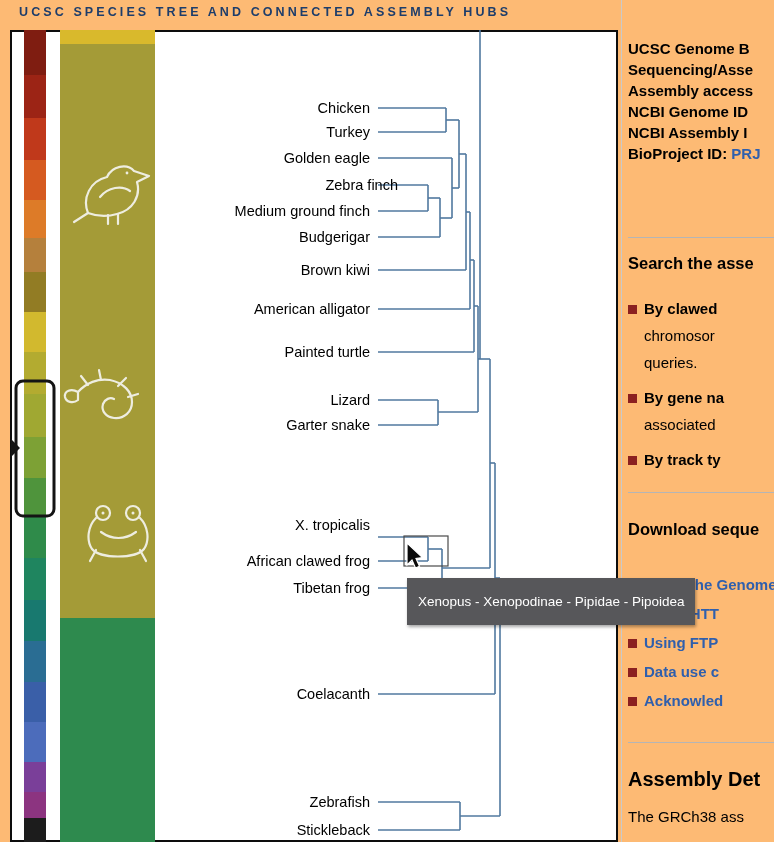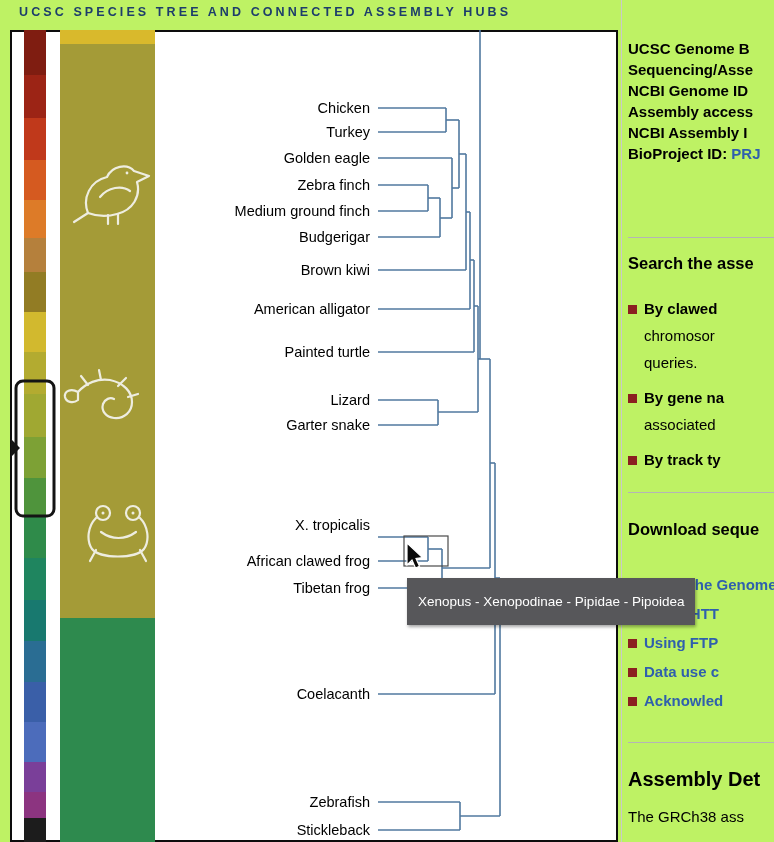--- a/index.html
+++ b/index.html
@@ -1,16 +1,16 @@
 <!DOCTYPE html>
 <html><head>
 <meta charset="utf-8">
 <style>
   html,body{margin:0;padding:0;background:#fff}
-  #page{position:relative;width:774px;height:842px;background:#bef264;overflow:hidden;
+  #page{position:relative;width:774px;height:842px;background:#fdba74;overflow:hidden;
         font-family:"Liberation Sans",sans-serif;color:#000}
 
   #page-title{position:absolute;left:19px;top:5px;font-size:12.5px;font-weight:bold;
               letter-spacing:3.1px;color:#1d3d6b;white-space:nowrap}
 
   #tree-panel{position:absolute;left:10px;top:30px;width:608px;height:812px;
               border:2px solid #0d0d0d;background:#fff;box-sizing:border-box}
 
   #band{position:absolute;left:60px;top:30px;width:95px;height:812px;overflow:hidden}
   #strip{position:absolute;left:24px;top:30px;width:22px;height:812px;overflow:hidden}
@@ -172,21 +172,21 @@
 
     <rect x="404" y="536" width="44" height="30" fill="none" stroke="#4a4a4a" stroke-width="1.2"></rect>
 
     <path d="M407,543 L407,565 L412,560 L415.5,568 L419.5,566.2 L416,558.4 L422.5,557.6 Z" fill="#0a0a0a" stroke="#ffffff" stroke-width="1.2"></path>
   </svg>
 
   <div id="labels">
       <div class="sp" style="top: 97px;">Chicken</div>
       <div class="sp" style="top: 121px;">Turkey</div>
       <div class="sp" style="top: 147px;">Golden eagle</div>
-      <div class="sp" style="top: 174px;">Zebra finch</div>
+      <div class="sp" style="top: 174px; padding-left: 28px;">Zebra finch</div>
       <div class="sp" style="top: 200px;">Medium ground finch</div>
       <div class="sp" style="top: 226px;">Budgerigar</div>
       <div class="sp" style="top: 259px; text-align: right;">Brown kiwi</div>
       <div class="sp" style="top: 298px;">American alligator</div>
       <div class="sp" style="top: 341px;">Painted turtle</div>
       <div class="sp" style="top: 389px;">Lizard</div>
       <div class="sp" style="top: 414px;">Garter snake</div>
       <div class="sp" style="top: 514px;">X. tropicalis</div>
       <div class="sp" style="top: 550px;">African clawed frog</div>
       <div class="sp" style="top: 577px;">Tibetan frog</div>
@@ -194,22 +194,22 @@
       <div class="sp" style="top: 791px;">Zebrafish</div>
       <div class="sp" style="top: 819px;">Stickleback</div>
     </div>
 
   <div id="vline"></div>
 
   <div id="right-panel">
     <div id="info-lines">
         <div class="il"><span>UCSC Genome B</span></div>
         <div class="il"><span>Sequencing/Asse</span></div>
+        <div class="il"><span>Assembly access</span></div>
         <div class="il"><span>NCBI Genome ID</span></div>
-        <div class="il"><span>Assembly access</span></div>
         <div class="il"><span>NCBI Assembly I</span></div>
         <div class="il"><span>BioProject ID: </span><span class="blue">PRJ</span></div>
       </div>
     <div id="hr1" class="hr"></div>
     <div id="search-heading" class="rp-heading">Search the asse</div>
     <div id="search-list">
         <div class="s-item">
           <div class="row"><span class="bullet"></span><span style="font-weight: bold;">By clawed</span></div>
           <div class="row cont"><span>chromosor</span></div>
           <div class="row cont"><span>queries.</span></div>

